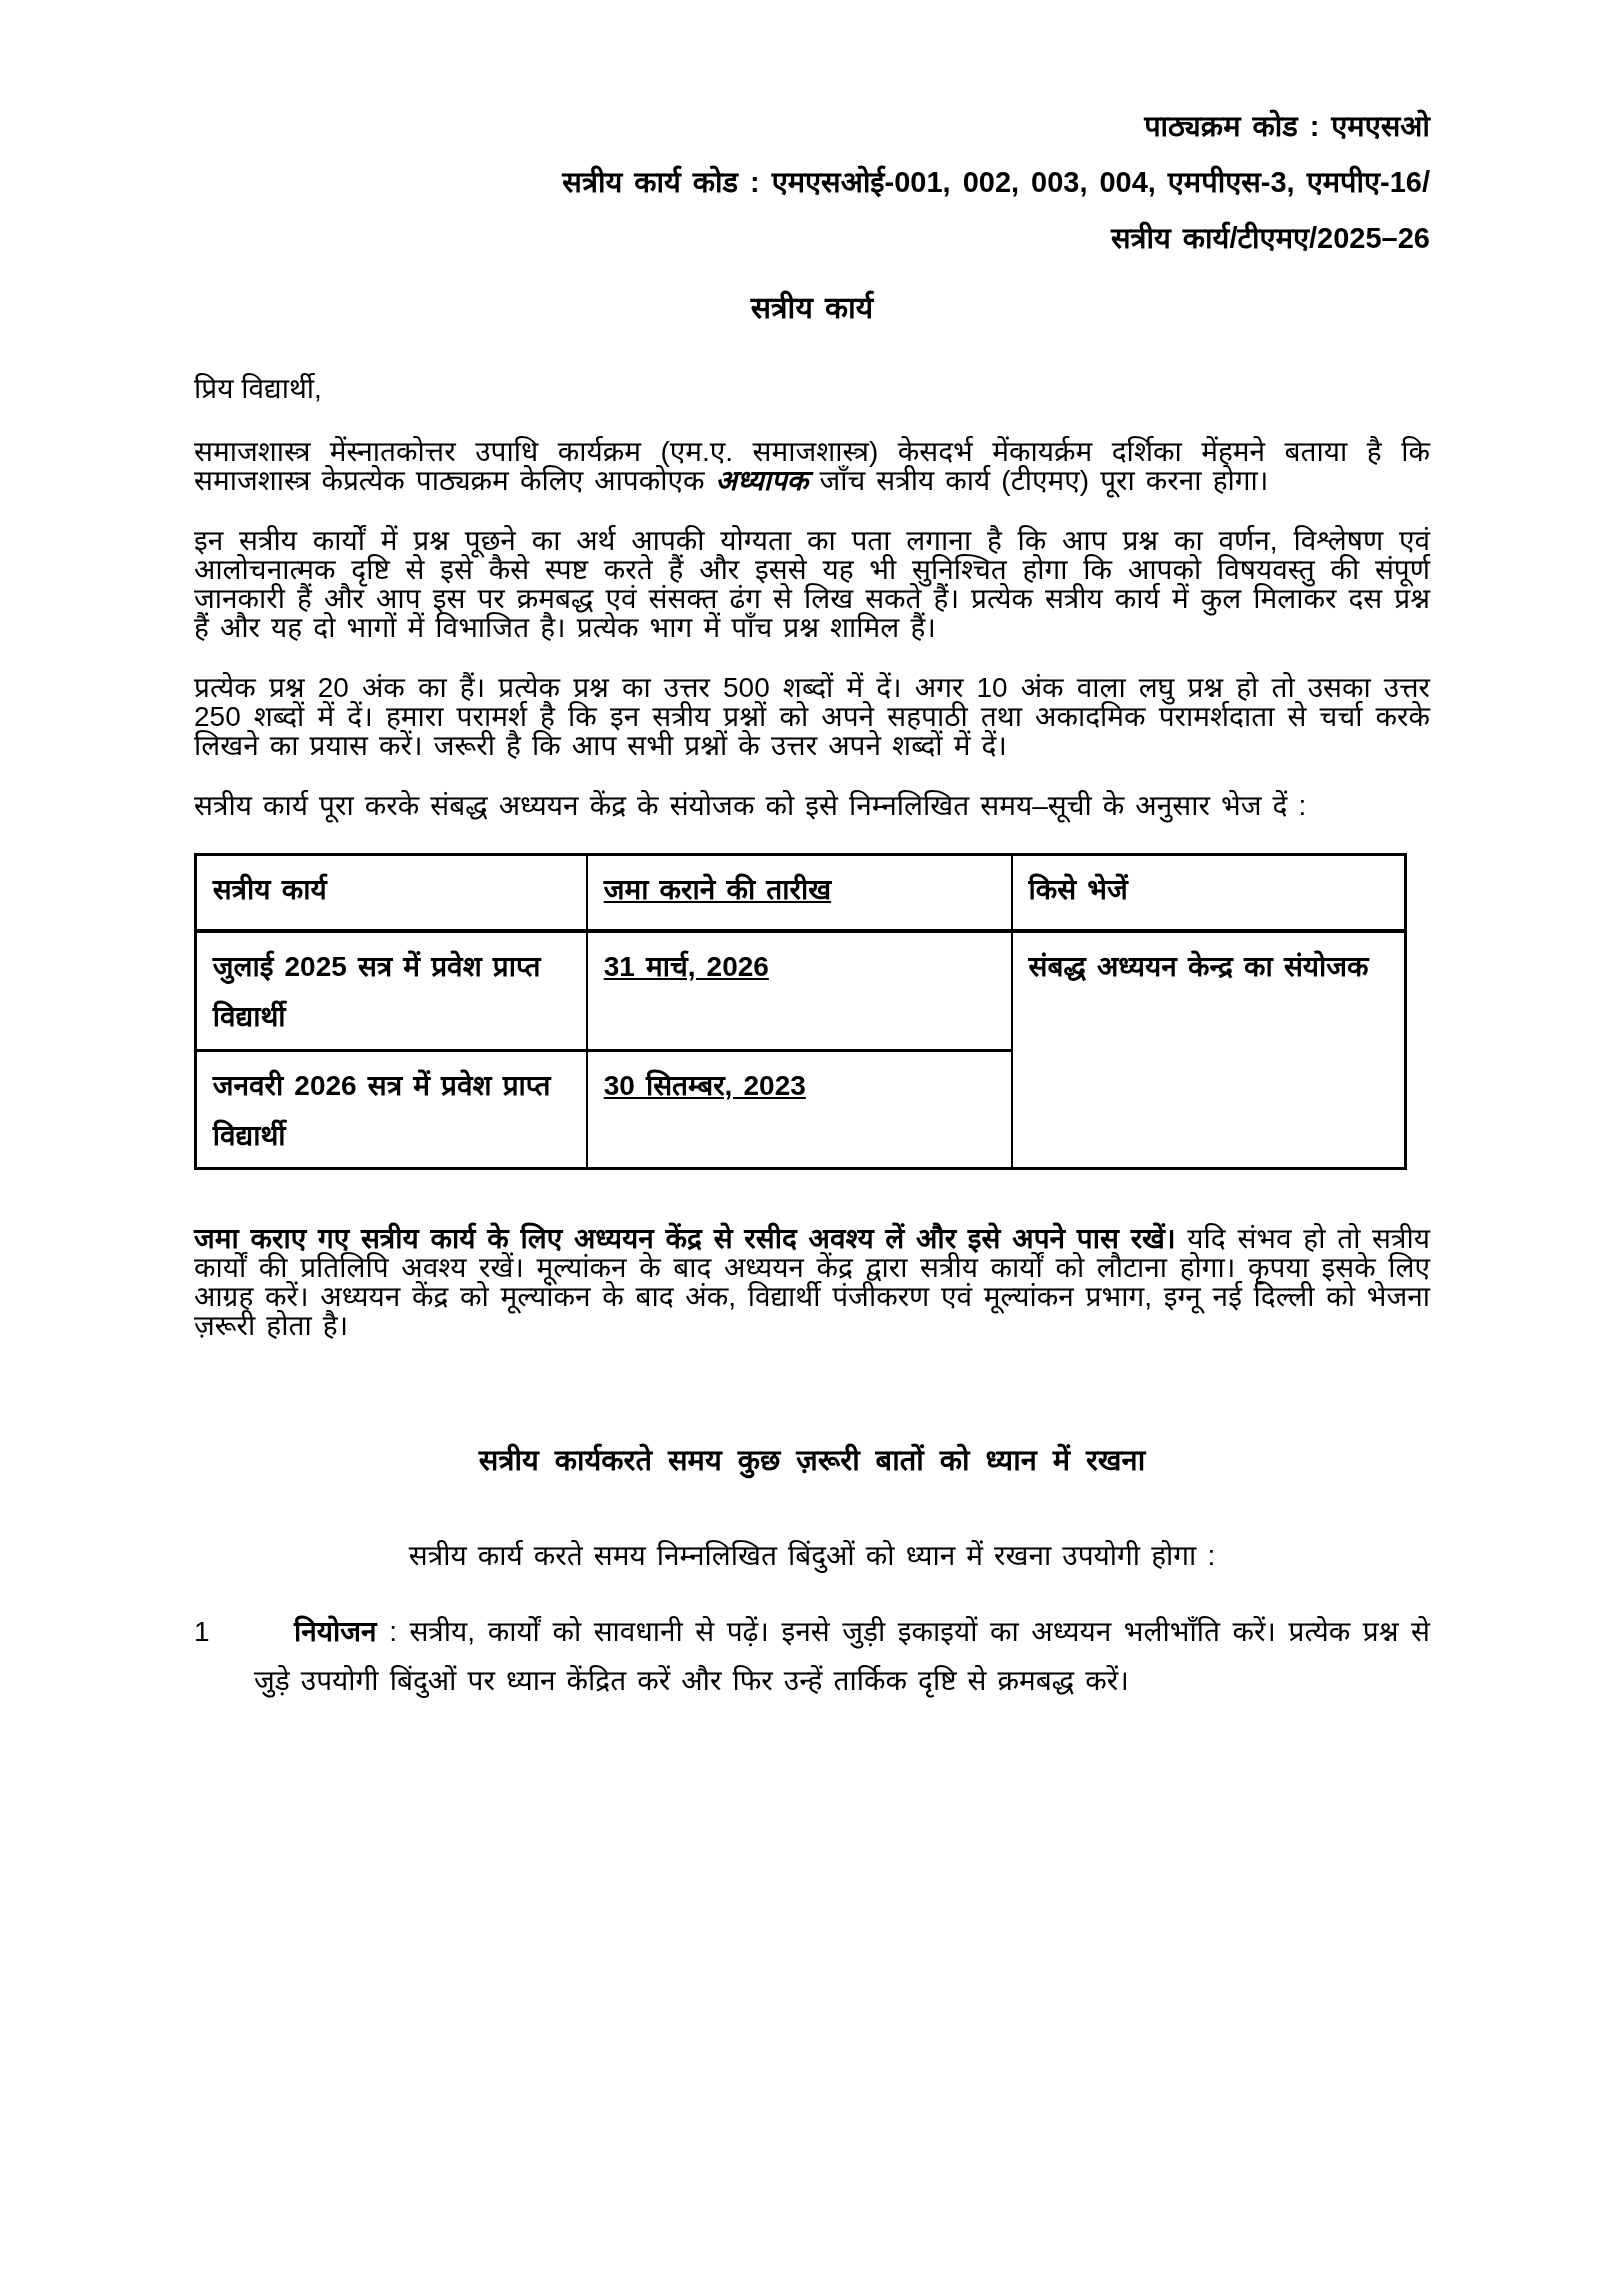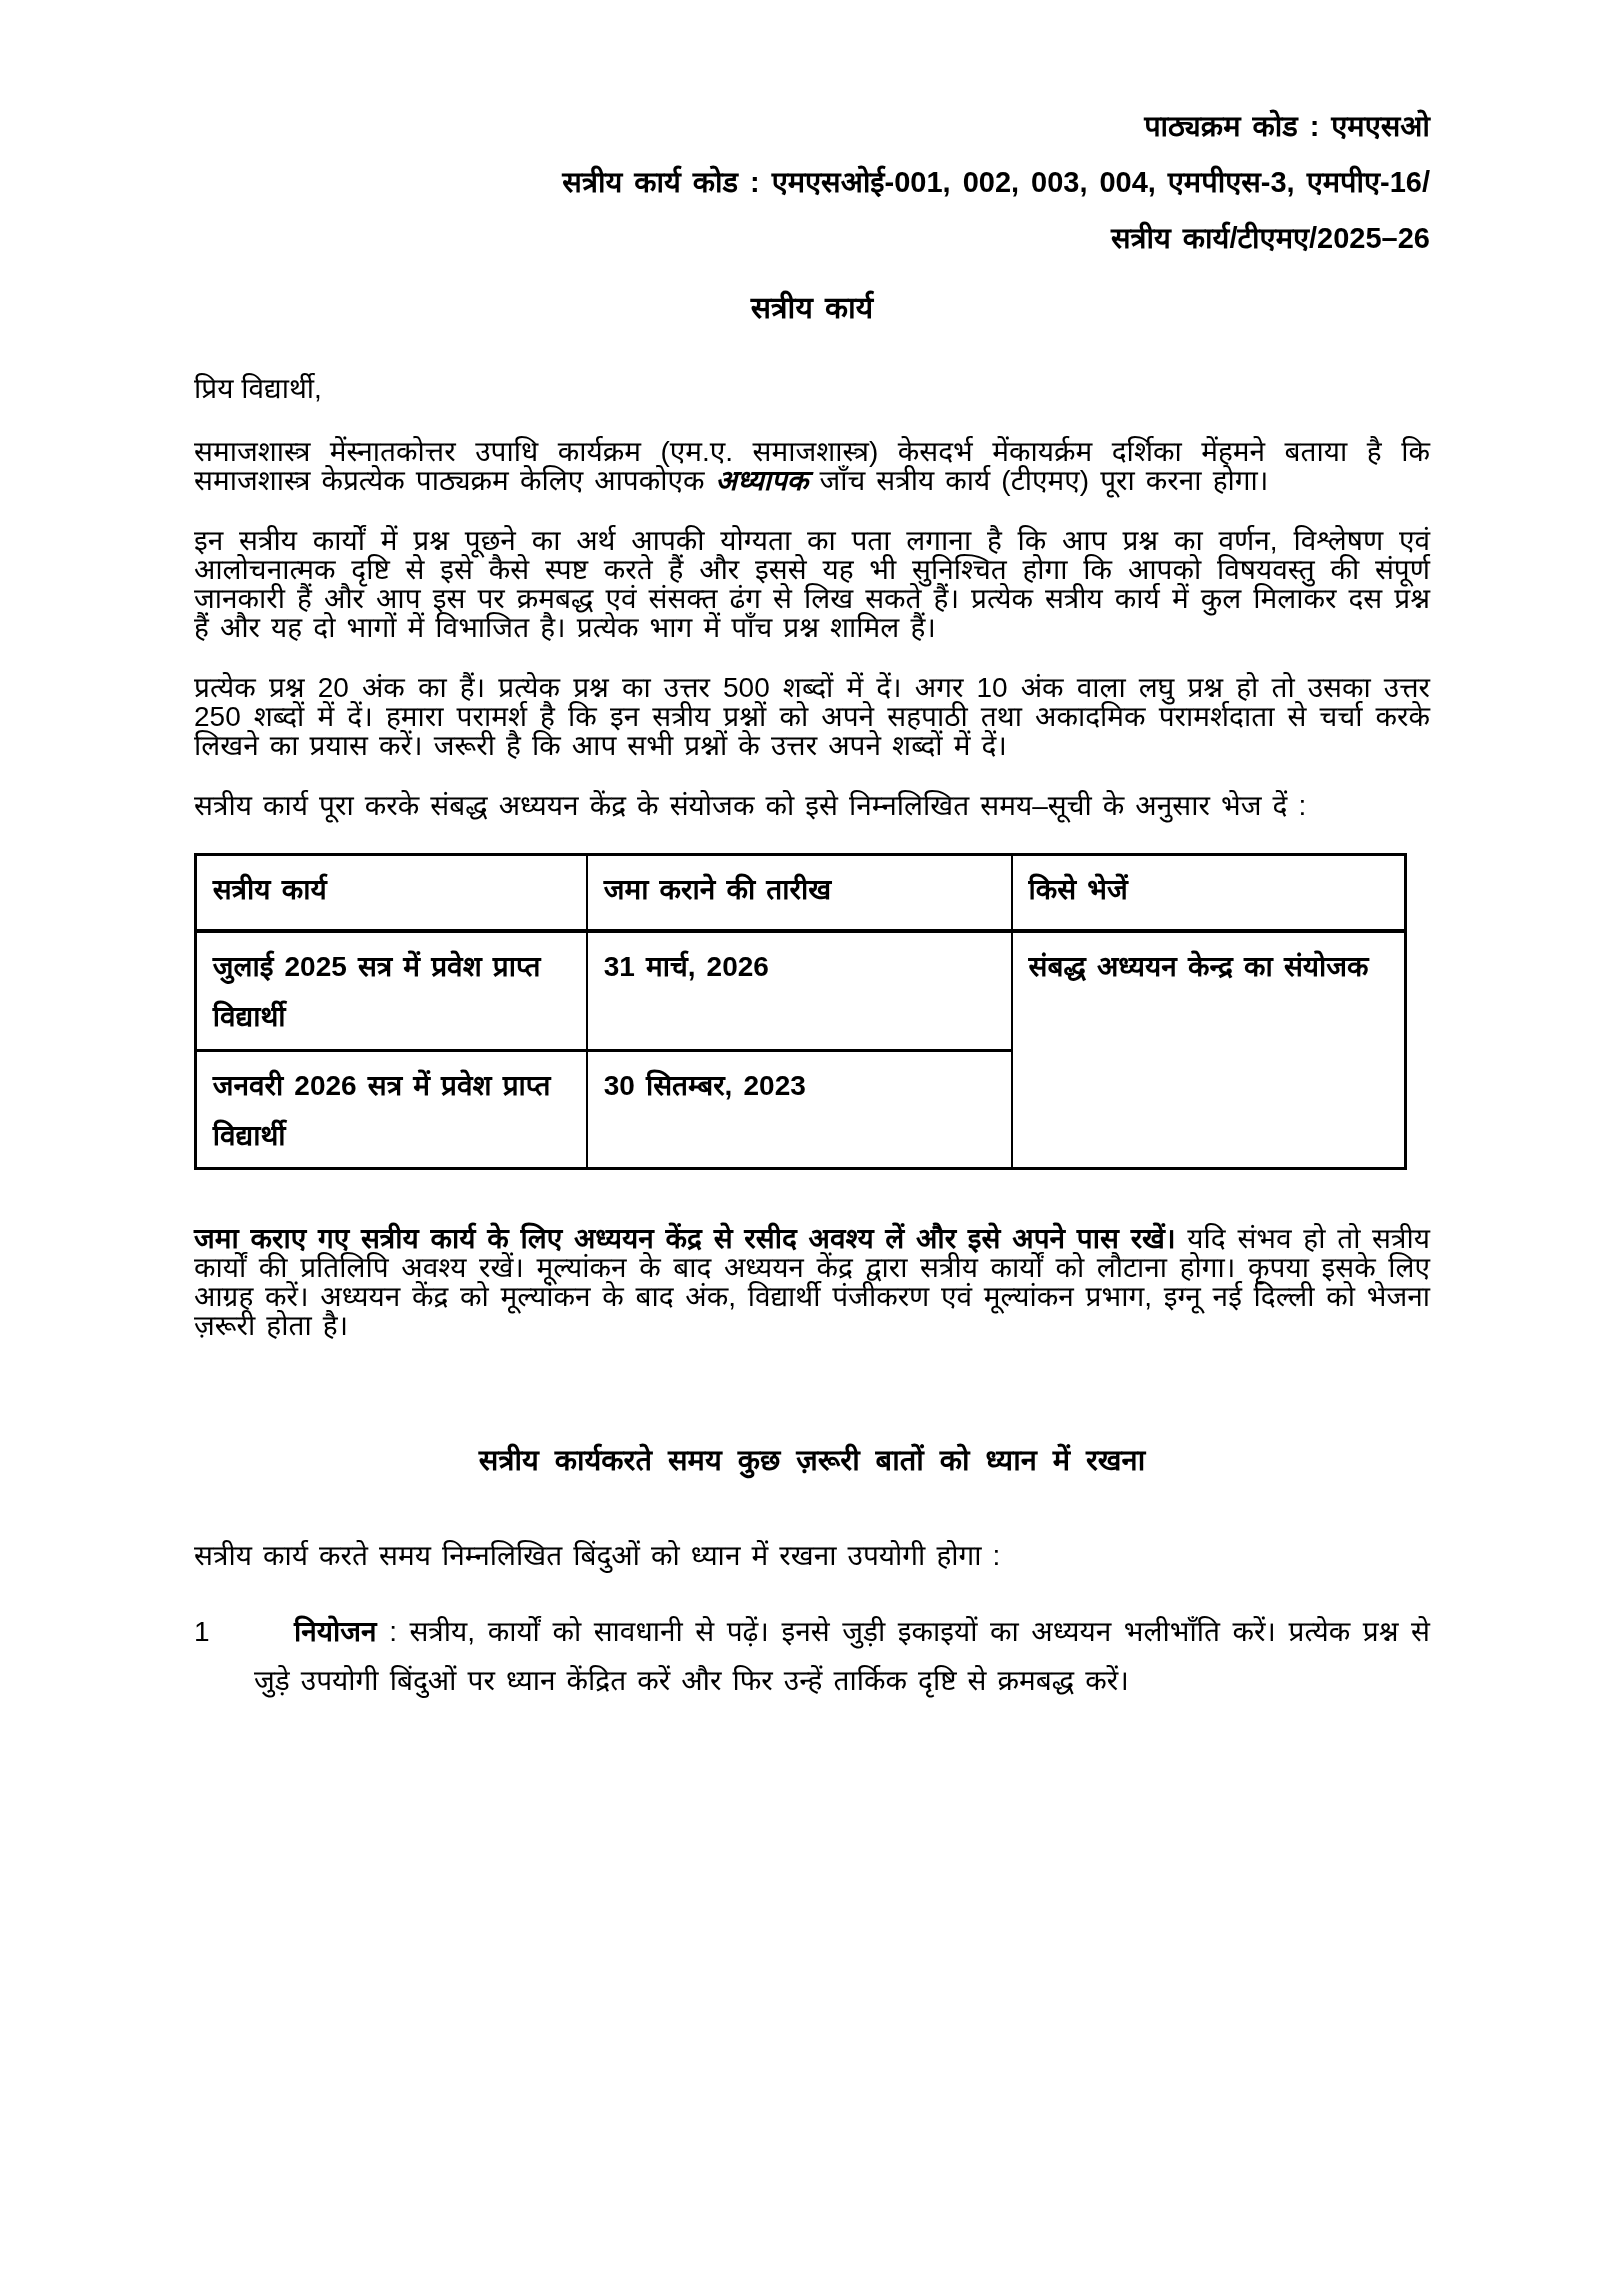--- a/index.html
+++ b/index.html
@@ -60,38 +60,38 @@
     box-sizing: border-box;
     word-spacing: 3.3px;
   }
   .schedule-table thead th {
     height: 77px;
     border-bottom: 4.6px solid #000;
   }
   .schedule-table .row-1 td { height: 111px; border-bottom: 3.3px solid #000; }
   .schedule-table .row-2 td { height: 117px; }
   .col-1 { width: 376px; }
-  .col-2 { width: 408px; }
+  .col-2 { width: 408px; text-decoration: underline; }
   .col-3 { width: 378px; }
   .cell-session { text-align: justify; }
   .cell-sendto {
     vertical-align: middle;
     line-height: 65px;
     text-align: justify;
   }
   .para-receipt { margin-top: 54px; }
   .para-receipt strong { font-weight: 700; }
   .section-heading {
     font-size: 29px;
     font-weight: 700;
     text-align: center;
     margin: 99px 0 0 0;
     word-spacing: 7.9px;
   }
-  .section-intro { margin-top: 63px; text-align: left; }
+  .section-intro { margin-top: 63px; text-align: center; }
   .points-list { margin-top: 37px; }
   .list-item {
     display: flex;
     font-size: 28px;
     line-height: 49px;
     word-spacing: 3.3px;
   }
   .list-item .num { width: 60px; flex: none; }
   .list-item .item-body { flex: 1; text-align: justify; }
   .list-item .term { font-weight: 700; margin-left: 40px; }

